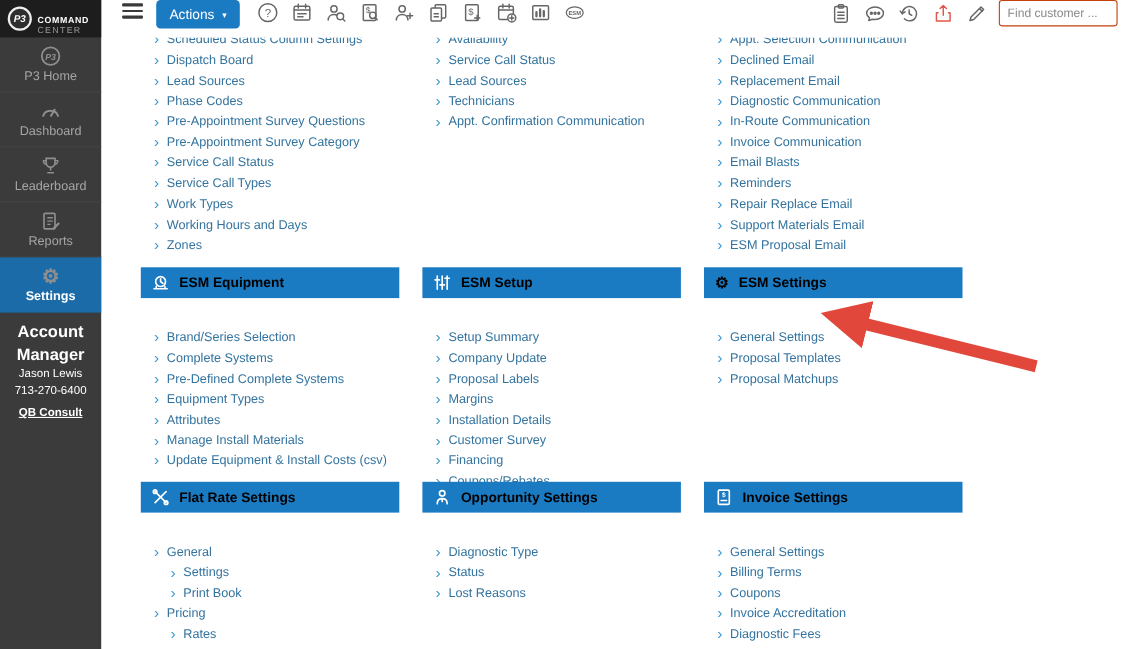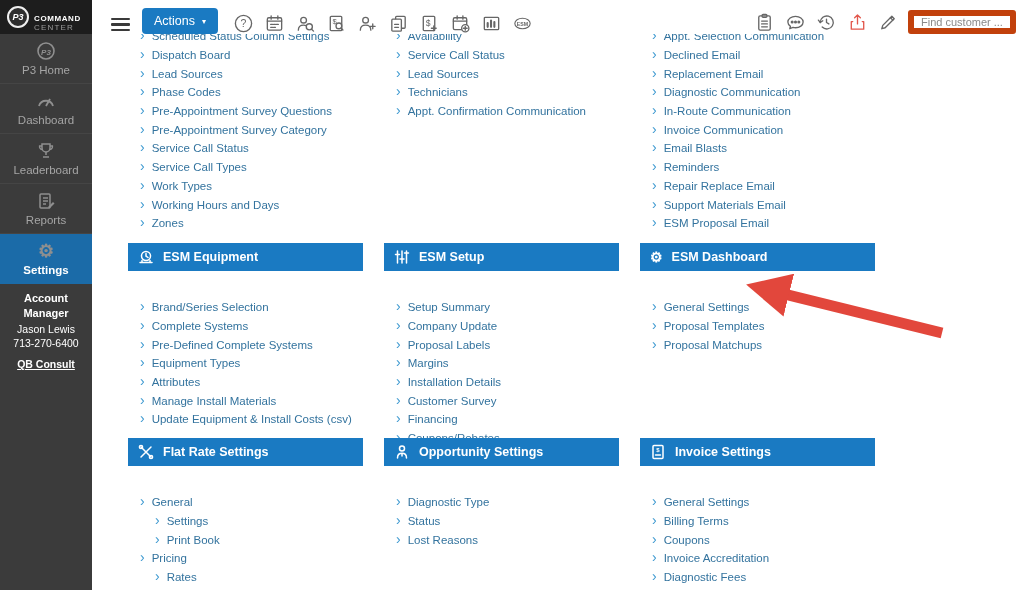--- a/index.html
+++ b/index.html
@@ -10,52 +10,52 @@
   .sidebar { position:absolute; left:0; top:0; width:92px; height:590px; background:#3b3b3b; z-index:5; }
   .logoblock { height:34px; background:#1d1d1d; display:flex; align-items:center; padding-left:7px; gap:5px; }
   .p3circle { width:22px; height:22px; border-radius:50%; background:#2e2e2e; border:2px solid #efefef; color:#fff; font-style:italic; font-weight:bold; font-size:9px; display:flex; align-items:center; justify-content:center; flex:0 0 auto; }
   .logotext div:first-child { color:#ffffff; font-size:8px; font-weight:bold; letter-spacing:0.6px;margin-top:11px; }
   .logotext div:last-child { color:#9a9a9a; font-size:8px; letter-spacing:1.2px; }
   .navitem { height:50px; display:flex; flex-direction:column; align-items:center; justify-content:center; gap:3px; color:#a5a5a5; font-size:11.5px; border-bottom:1px solid #454545; cursor:pointer; }
   .navitem svg, .navitem .glyph { width:20px; height:20px; }
   .navitem .glyph { font-size:18px; line-height:20px; text-align:center; color:#8f8f8f; }
   .navitem.active { background:#1b6ba8; color:#ffffff; font-weight:bold; border-bottom:1px solid #1b6ba8; }
   .acctblock { padding:7px 3px 0; text-align:center; color:#ffffff; }
-  .acctrole { font-size:11px; font-weight:bold; line-height:1.4; }
+  .acctrole { font-size:15px; font-weight:bold; line-height:1.4; }
   .acctline { font-size:10.5px; line-height:1.4; }
   .qblink { display:inline-block; margin-top:7px; font-size:10.5px; font-weight:bold; color:#ffffff; text-decoration:underline; cursor:pointer; }
 
   
-  .topbar { position:absolute; left:92px; top:0; right:0; height:34px; background:#ffffff; display:flex; align-items:flex-end; z-index:4; }
+  .topbar { position:absolute; left:92px; top:0; right:0; height:34px; background:#ffffff; display:flex; align-items:flex-start; z-index:4; }
   .hamburger { margin-left:19px; width:19px; cursor:pointer; }
   .hamburger div { height:2.5px; background:#3a3a3a; margin:3px 0; border-radius:1px; }
   .actionsbtn { margin-left:12px; height:26px; padding:0 12px; background:#1a7ac2; color:#fff; font-size:12.5px; border:none; border-radius:4px; display:flex; align-items:center; gap:7px; cursor:pointer; font-family:inherit; }
   .actionsbtn .caret { font-size:8px; }
   .iconrow { display:flex; align-items:center; gap:9px; margin-left:14px; }
   .tbicon { width:22px; height:22px; display:flex; align-items:center; justify-content:center; cursor:pointer; }
   .tbicon svg { width:21px; height:21px; stroke:#666; fill:none; stroke-width:1.4; stroke-linecap:round; stroke-linejoin:round; }
   .tbicon svg text { fill:#666; stroke:none; font-family:"Liberation Sans",sans-serif; }
   .tbicon.red svg { stroke:#e2574c; }
   .rightrow { margin-left:auto; display:flex; align-items:center; gap:9px; padding-right:8px; }
-  .findinput { width:108px; height:24px; border:6px solid #c2410c; border-radius:3px; font-size:11px; padding:0 7px; color:#444; font-family:inherit; }
+  .findinput { width:108px; height:24px; border:1px solid #c2410c; border-radius:3px; font-size:11px; padding:0 7px; color:#444; font-family:inherit; }
   .findinput::placeholder { color:#8a8a8a; }
 
   
   .content { position:absolute; left:92px; top:34px; right:0; bottom:0; background:#ffffff; overflow:hidden; }
   .col { position:absolute; top:0; width:235px; }
   .col1 { left:36px; } .col2 { left:292px; } .col3 { left:548px; }
   .toplist { position:absolute; top:-7px; left:0; right:0; }
   .linklist { padding-left:12px; }
   .linkrow { display:flex; align-items:center; gap:7px; height:18.7px; font-size:11.5px; color:#33739e; cursor:pointer; white-space:nowrap; }
   .linkrow .chev { color:#3f9ad1; font-size:14px; line-height:1; position:relative; top:-1px; }
   .linkrow .chev::before { content:"\203A"; }
   .linkrow.indent { margin-left:15px; }
   .panel { position:absolute; left:0; width:235px; }
   .panel.mid { top:209px; } .panel.bot { top:404px; }
-  .panelhead { height:28px; background:#1a7ac2; color:#ffffff; display:flex; align-items:center; gap:9px; padding:0 10px; font-size:12.5px; font-weight:bold; cursor:pointer; }
+  .panelhead { height:28px; background:#1a7ac2; color:#000000; display:flex; align-items:center; gap:9px; padding:0 10px; font-size:12.5px; font-weight:bold; cursor:pointer; }
   .panelhead svg { width:16px; height:16px; stroke:#fff; fill:none; stroke-width:1.5; stroke-linecap:round; }
   .panelhead .gear { font-size:14px; line-height:1; }
   .panel .linklist { padding-top:9px;margin-top:18px; }
 
   
   .arrowsvg { position:absolute; left:0; top:0; width:932px; height:556px; pointer-events:none; z-index:6; }
 </style>
 </head>
 <body>
 
@@ -502,21 +502,21 @@
             <span>Support Materials Email</span>
           </div>
           <div class="linkrow">
             <span class="chev"></span>
             <span>ESM Proposal Email</span>
           </div>
         </div>
       <div class="panel mid">
         <div class="panelhead">
           <span class="gear">⚙</span>
-          <span>ESM Dashboard</span>
+          <span>ESM Settings</span>
         </div>
         <div class="linklist">
 
         <div class="linkrow">
               <span class="chev"></span>
               <span>General Settings</span>
             </div>
             <div class="linkrow">
               <span class="chev"></span>
               <span>Proposal Templates</span>

